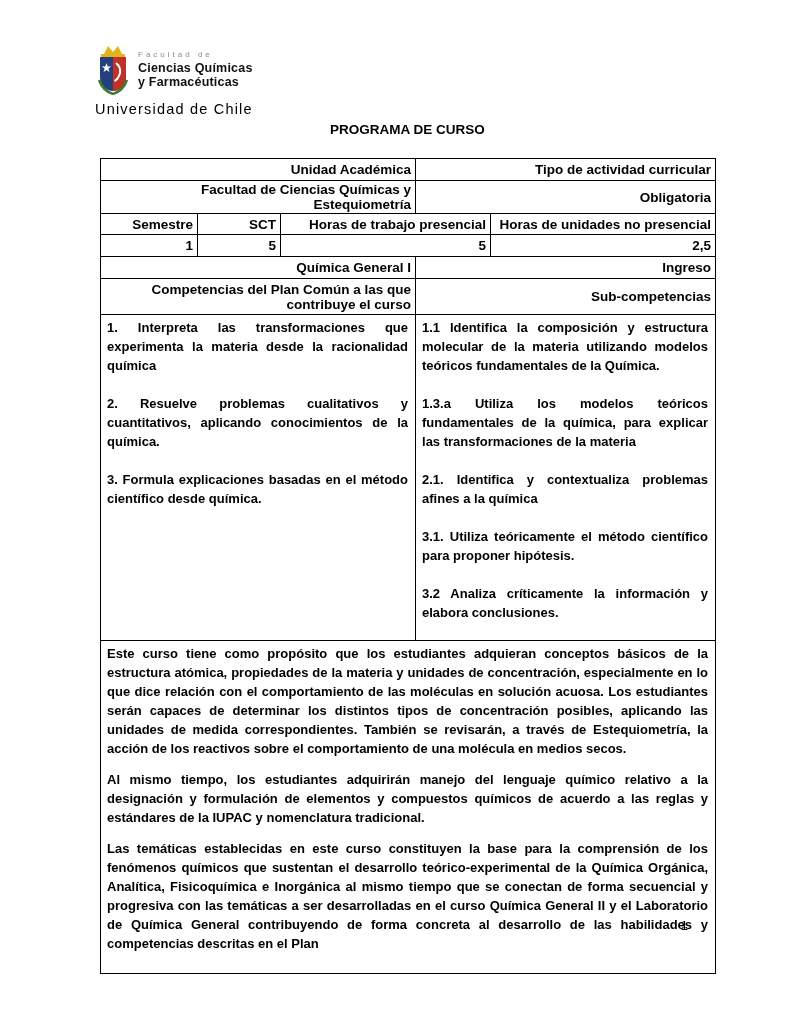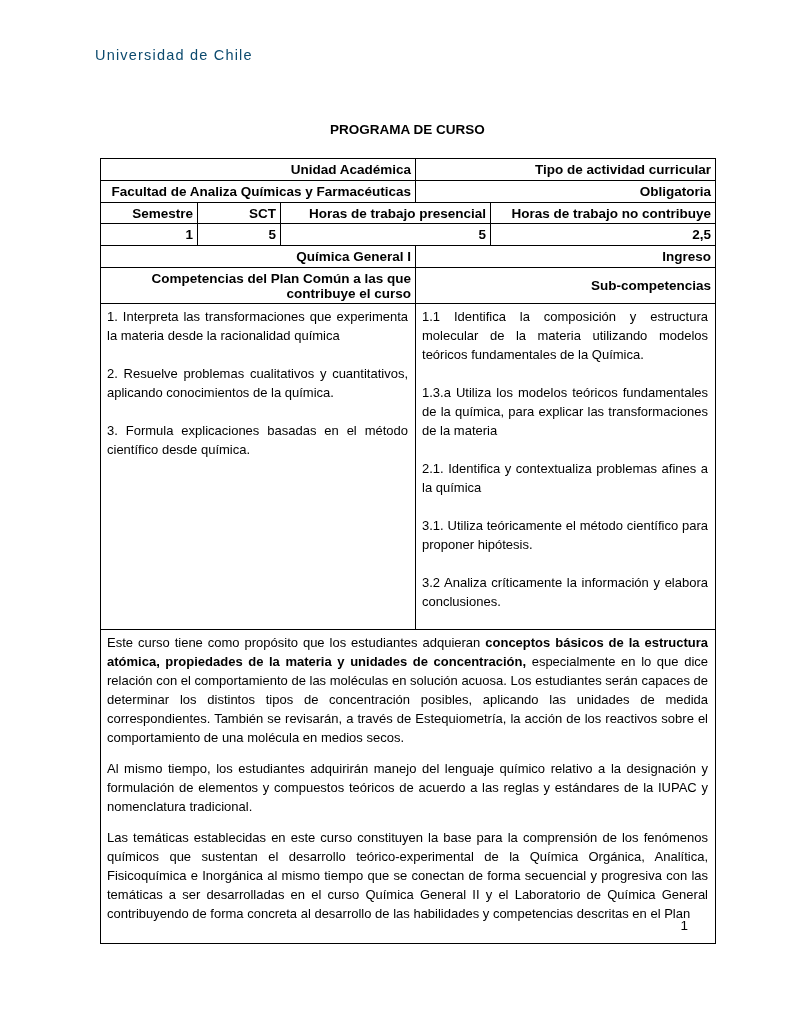--- a/index.html
+++ b/index.html
@@ -14,80 +14,97 @@
     overflow: hidden;
   }
 
   
   .logo-block { position: absolute; left: 95px; top: 44px; }
   .logo-row { display: flex; align-items: flex-start; }
   .crest { width: 36px; height: 54px; flex: 0 0 auto; }
   .logo-text-col { margin-left: 7px; padding-top: 6px; }
   .facultad-de { font-size: 8px; letter-spacing: 3px; color: #8a8a8a; margin-bottom: 2px; }
   .fac-name { font-size: 12.5px; font-weight: bold; color: #111; line-height: 14px; letter-spacing: 0.2px; }
-  .univ-name { margin-top: 3px; font-size: 14.5px; color: #0c4a6e; letter-spacing: 1.2px; }
+  .univ-name { margin-top: 3px; font-size: 14.5px; color: #000000; letter-spacing: 1.2px; }
 
   
   .title { position: absolute; top: 122px; left: 100px; width: 615px; text-align: center; font-size: 13.5px; font-weight: bold; }
 
   
   .doc-table {
     position: absolute; top: 158px; left: 100px;
     width: 615px; table-layout: fixed;
     border-collapse: collapse;
     font-size: 13.5px;
   }
   .doc-table td { border: 1px solid #000; padding: 1px 4px; vertical-align: middle; }
   td.hdr { font-weight: bold; text-align: right; }
   .r22 { height: 22px; }
   .r21 { height: 21px; }
   .r36 { height: 36px; }
   .r18 { height: 18px; padding: 0 4px !important; }
-  td.content { vertical-align: top; text-align: justify; font-size: 13px; line-height: 19px; padding: 3px 7px 18px 6px; }
+  td.content { vertical-align: top; text-align: justify; font-size: 13px; line-height: 19px; padding: 3px 7px 18px 6px; font-weight: bold; }
   td.content p { margin: 0 0 19px 0; }
   td.content p:last-child { margin-bottom: 0; }
   td.proposito p { margin: 0 0 12px 0; }
   td.proposito p:last-child { margin-bottom: 2px; }
 
   
   .page-number { position: absolute; top: 918px; right: 112px; font-size: 13.5px; }
 </style>
 </head>
 <body>
 
 <div class="page">
 
   <div class="logo-block">
+    <div class="logo-row">
+      <svg class="crest" viewBox="0 0 36 54" aria-hidden="true">
+        <path d="M9,10 L13,2 L18,8 L23,2 L27,10 Z" fill="#e3b31f"></path>
+        <rect x="6" y="10" width="24" height="3" fill="#e3b31f"></rect>
+        <path d="M5,13 h26 v20 a13,14 0 0 1 -26,0 z" fill="#24407e"></path>
+        <path d="M18,13 h13 v20 a13,14 0 0 1 -13,14 z" fill="#c03127"></path>
+        <polygon fill="#ffffff" points="11.5,19 12.68,22.38 16.26,22.45 13.40,24.62 14.44,28.05 11.5,26 8.56,28.05 9.60,24.62 6.74,22.45 10.32,22.38"></polygon>
+        <path d="M21,19 q5,4 4,10 q-1.5,6 -5.5,8" stroke="#ffffff" stroke-width="2" fill="none"></path>
+        <path d="M4,36 q4,11 14,14" stroke="#3a7d2c" stroke-width="2.5" fill="none"></path>
+        <path d="M32,36 q-4,11 -14,14" stroke="#3a7d2c" stroke-width="2.5" fill="none"></path>
+      </svg>
+      <div class="logo-text-col">
+        <div class="facultad-de">Facultad de</div>
+        <div class="fac-name">Ciencias Químicas</div>
+        <div class="fac-name">y Farmacéuticas</div>
+      </div>
+    </div>
     <div class="univ-name">Universidad de Chile</div>
   </div>
 
   <div class="title">PROGRAMA DE CURSO</div>
 
   <table class="doc-table">
     <colgroup>
       <col style="width:97px">
         <col style="width:83px">
         <col style="width:135px">
         <col style="width:75px">
         <col style="width:225px">
     </colgroup>
     <tbody>
       <tr>
         <td colspan="3" class="hdr r22">Unidad Académica</td>
         <td colspan="2" class="hdr r22">Tipo de actividad curricular</td>
       </tr>
       <tr>
-        <td colspan="3" class="hdr r22">Facultad de Analiza Químicas y Farmacéuticas</td>
+        <td colspan="3" class="hdr r22">Facultad de Ciencias Químicas y Estequiometría</td>
         <td colspan="2" class="hdr r22">Obligatoria</td>
       </tr>
       <tr>
         <td class="hdr r21">Semestre</td>
         <td class="hdr r21">SCT</td>
         <td colspan="2" class="hdr r21">Horas de trabajo presencial</td>
-        <td class="hdr r21">Horas de trabajo no contribuye</td>
+        <td class="hdr r21">Horas de unidades no presencial</td>
       </tr>
       <tr>
         <td class="hdr r22">1</td>
         <td class="hdr r22">5</td>
         <td colspan="2" class="hdr r22">5</td>
         <td class="hdr r22">2,5</td>
       </tr>
       <tr>
         <td colspan="3" class="hdr r22">Química General I</td>
         <td colspan="2" class="hdr r22">Ingreso</td>
@@ -106,21 +123,21 @@
           <p>1.1 Identifica la composición y estructura molecular de la materia utilizando modelos teóricos fundamentales de la Química.</p>
           <p>1.3.a Utiliza los modelos teóricos fundamentales de la química, para explicar las transformaciones de la materia</p>
           <p>2.1. Identifica y contextualiza problemas afines a la química</p>
           <p>3.1. Utiliza teóricamente el método científico para proponer hipótesis.</p>
           <p>3.2 Analiza críticamente la información y elabora conclusiones.</p>
         </td>
       </tr>
       <tr>
         <td colspan="5" class="content proposito">
           <p><span>Este curso tiene como propósito que los estudiantes adquieran </span><strong>conceptos básicos de la estructura atómica, propiedades de la materia y unidades de concentración,</strong><span> especialmente en lo que dice relación con el comportamiento de las moléculas en solución acuosa.  Los estudiantes serán capaces de determinar los distintos tipos de concentración posibles, aplicando las unidades de medida correspondientes. También se revisarán, a través de Estequiometría, la acción de los reactivos sobre el comportamiento de una molécula en medios secos.</span></p>
-          <p>Al mismo tiempo, los estudiantes adquirirán manejo del lenguaje químico relativo a la designación y formulación de elementos y compuestos teóricos de acuerdo a las reglas y estándares de la IUPAC y nomenclatura tradicional.</p>
+          <p>Al mismo tiempo, los estudiantes adquirirán manejo del lenguaje químico relativo a la designación y formulación de elementos y compuestos químicos de acuerdo a las reglas y estándares de la IUPAC y nomenclatura tradicional.</p>
           <p>Las temáticas establecidas en este curso constituyen la base para la comprensión de los fenómenos químicos que sustentan el desarrollo teórico-experimental de la Química Orgánica, Analítica, Fisicoquímica e Inorgánica al mismo tiempo que se conectan de forma secuencial y progresiva con las temáticas a ser desarrolladas en el curso Química General II y el Laboratorio de Química General contribuyendo de forma concreta al desarrollo de las habilidades y competencias descritas en el Plan</p>
         </td>
       </tr>
     </tbody>
   </table>
 
   <div class="page-number">1</div>
 
 </div>
 

